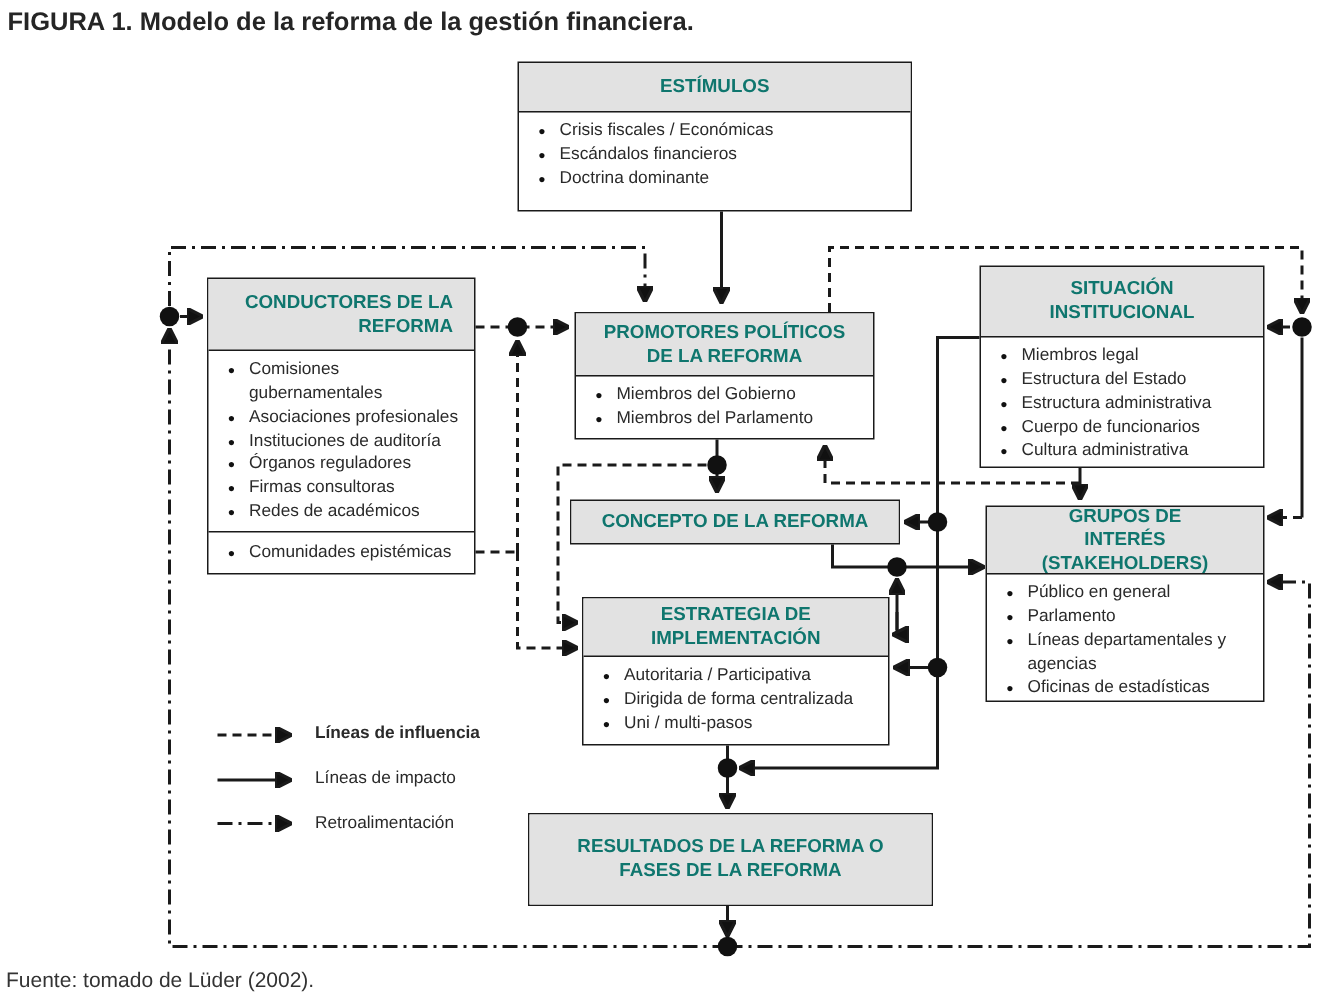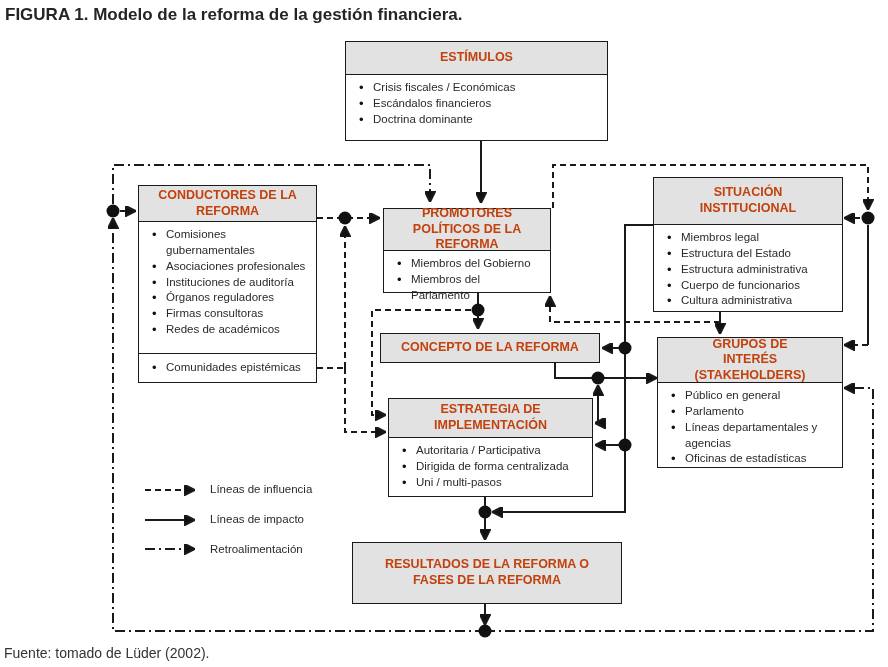--- a/index.html
+++ b/index.html
@@ -10,21 +10,21 @@
   html,body{margin:0;padding:0;background:#ffffff;}
   body{font-family:"Liberation Sans", sans-serif;color:var(--text);}
   #canvas{position:relative;width:888px;height:667px;background:#fff;overflow:hidden;}
 
   .fig-title{position:absolute;left:5px;top:5px;font-size:17px;font-weight:bold;color:#252525;}
   .fig-source{position:absolute;left:4px;top:645px;font-size:14px;color:#333;}
 
   .box{position:absolute;border:1.6px solid var(--ink);background:#fff;box-sizing:border-box;
        display:flex;flex-direction:column;z-index:2;}
   .box-header{background:var(--header-fill);border-bottom:1.6px solid var(--ink);
-       font-weight:bold;font-size:12.5px;line-height:1.25;color:#c2410c;
+       font-weight:bold;font-size:12.5px;line-height:1.25;color:#0f766e;
        display:flex;align-items:center;justify-content:center;text-align:center;
        flex:0 0 auto;box-sizing:border-box;}
   .box.header-only .box-header{border-bottom:none;flex:1 1 auto;}
   .box-list{list-style:none;margin:0;padding:5px 8px 4px 10px;flex:1 1 auto;}
   .box-list li{position:relative;padding-left:17px;font-size:11.5px;line-height:1.38;color:#2a2a2a;}
   .box-list li::before{content:"\2022";position:absolute;left:3px;top:-1px;font-size:13px;color:#111;}
   .compartment{border-top:1.6px solid var(--ink);}
 
   .legend-label{position:absolute;font-size:11.5px;color:#2a2a2a;}
 
@@ -45,35 +45,35 @@
   <div class="box" style="left:345px;top:41px;width:263px;height:100px;">
     <div class="box-header" style="height:33px;">ESTÍMULOS</div>
     <ul class="box-list">
         <li>Crisis fiscales / Económicas</li>
         <li>Escándalos financieros</li>
         <li>Doctrina dominante</li>
       </ul>
   </div>
 
   <div class="box" style="left:138px;top:185px;width:179px;height:198px;">
-    <div class="box-header" style="height:36px;padding:0 14px;">CONDUCTORES DE LA REFORMA</div>
+    <div class="box-header" style="height:48px;padding:0 14px;text-align:right;">CONDUCTORES DE LA REFORMA</div>
     <ul class="box-list">
         <li>Comisiones gubernamentales</li>
         <li>Asociaciones profesionales</li>
         <li>Instituciones de auditoría</li>
         <li>Órganos reguladores</li>
         <li>Firmas consultoras</li>
         <li>Redes de académicos</li>
       </ul>
     <ul class="box-list compartment" style="flex:0 0 auto;padding-top:6px;padding-bottom:6px;">
         <li>Comunidades epistémicas</li>
       </ul>
   </div>
 
-  <div class="box" style="left:383px;top:208px;width:168px;height:85px;">
+  <div class="box" style="left:383px;top:208px;width:200px;height:85px;">
     <div class="box-header" style="height:42px;padding:0 10px;">PROMOTORES POLÍTICOS DE LA REFORMA</div>
     <ul class="box-list">
         <li>Miembros del Gobierno</li>
         <li>Miembros del Parlamento</li>
       </ul>
   </div>
 
   <div class="box" style="left:653px;top:177px;width:190px;height:135px;">
     <div class="box-header" style="height:47px;padding:0 36px;">SITUACIÓN INSTITUCIONAL</div>
     <ul class="box-list">
@@ -105,21 +105,21 @@
         <li>Autoritaria / Participativa</li>
         <li>Dirigida de forma centralizada</li>
         <li>Uni / multi-pasos</li>
       </ul>
   </div>
 
   <div class="box header-only" style="left:352px;top:542px;width:270px;height:62px;">
     <div class="box-header" style="padding:0 12px;">RESULTADOS DE LA REFORMA O FASES DE LA REFORMA</div>
   </div>
 
-  <div class="legend-label" style="left:210px;top:483px;">Líneas de influencia</div>
+  <div class="legend-label" style="left:210px;top:483px;font-weight:bold;">Líneas de influencia</div>
   <div class="legend-label" style="left:210px;top:513px;">Líneas de impacto</div>
   <div class="legend-label" style="left:210px;top:543px;">Retroalimentación</div>
 
   <div class="fig-source">Fuente: tomado de Lüder (2002).</div>
 
   <svg class="overlay" width="888" height="667" viewBox="0 0 888 667">
     <defs>
       <marker id="ah" viewBox="0 0 10 10" refX="8.5" refY="5" markerWidth="11" markerHeight="11" orient="auto" markerUnits="userSpaceOnUse">
         <path id="ah-path" d="M0,0 L10,5 L0,10 z" stroke="none"></path>
       </marker>

